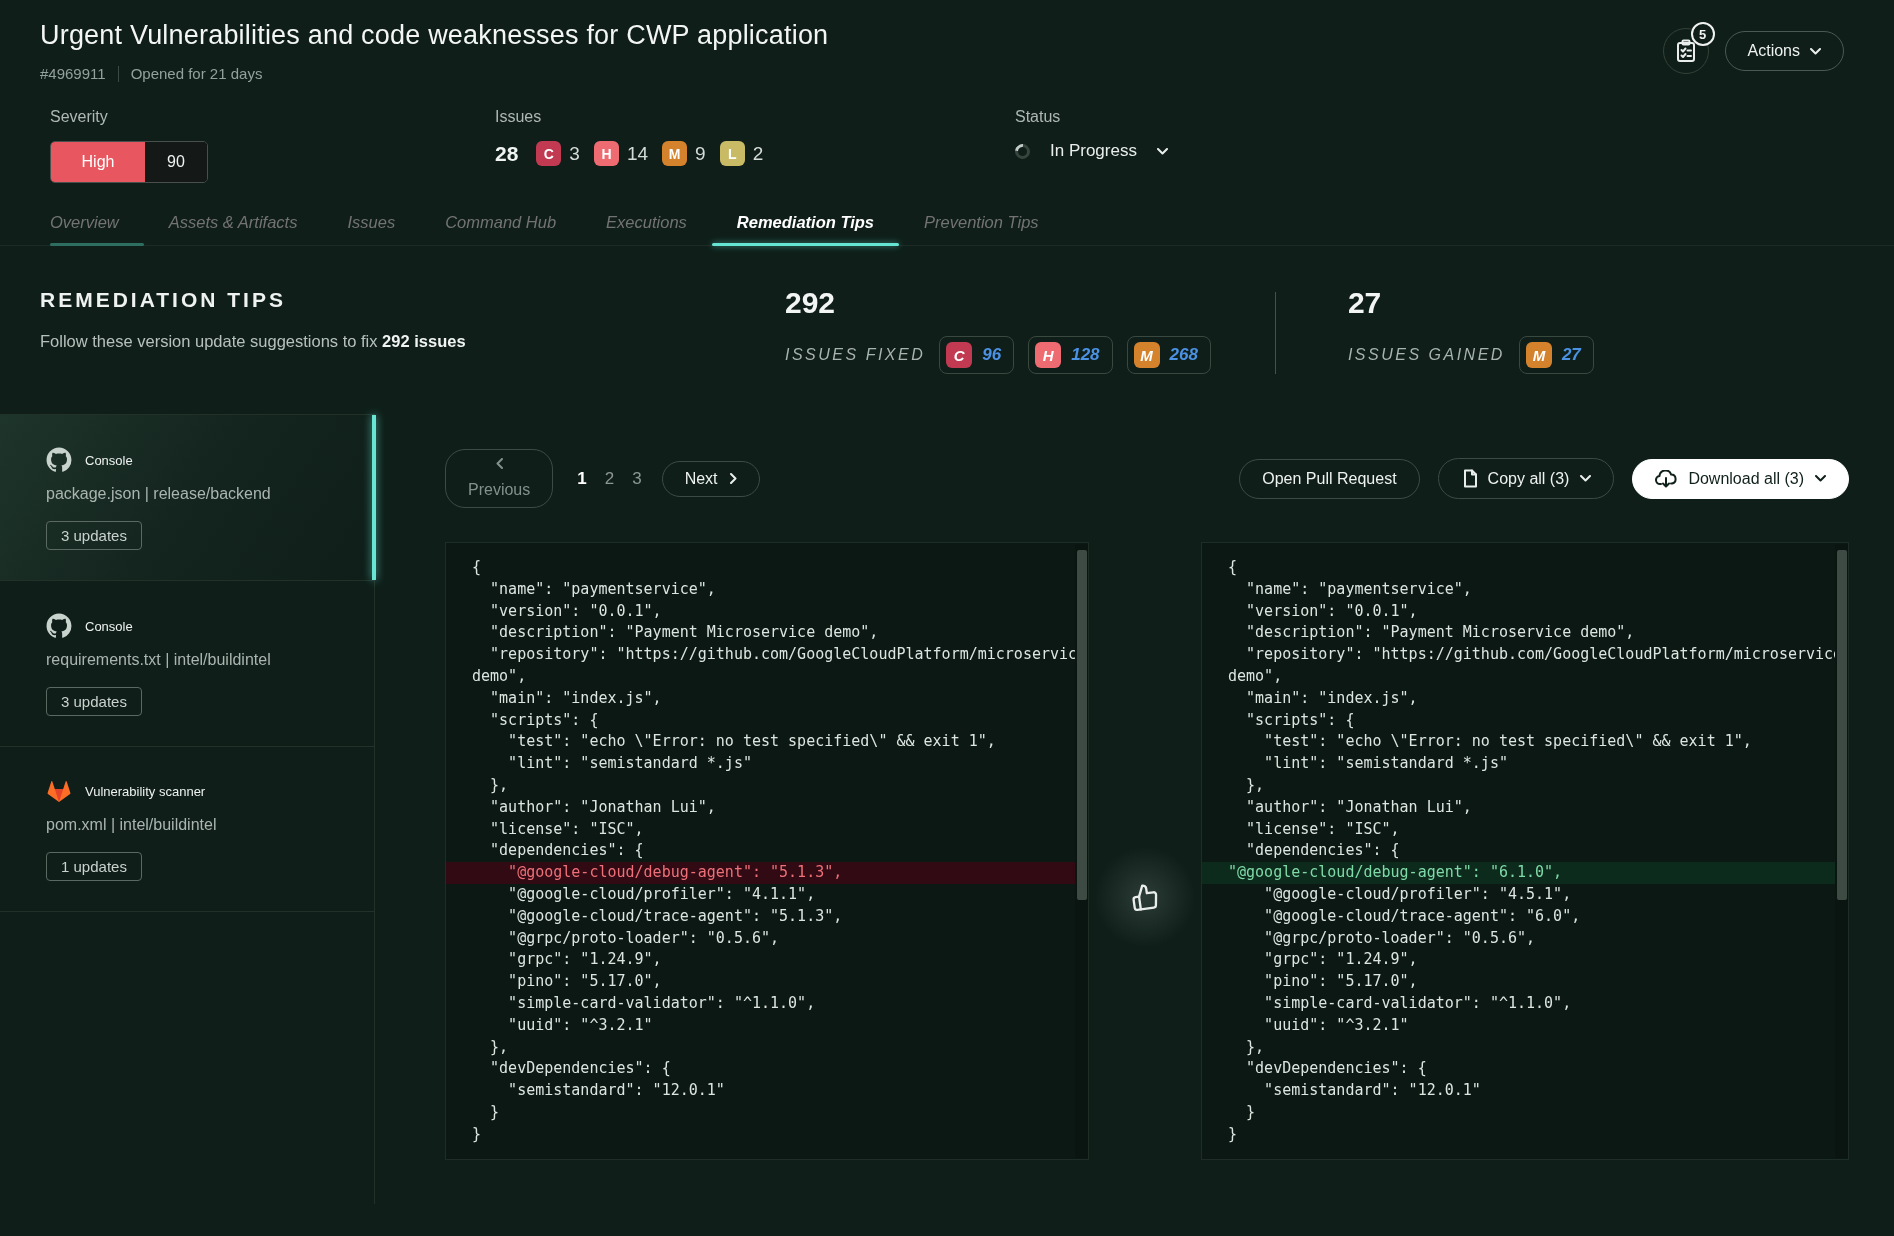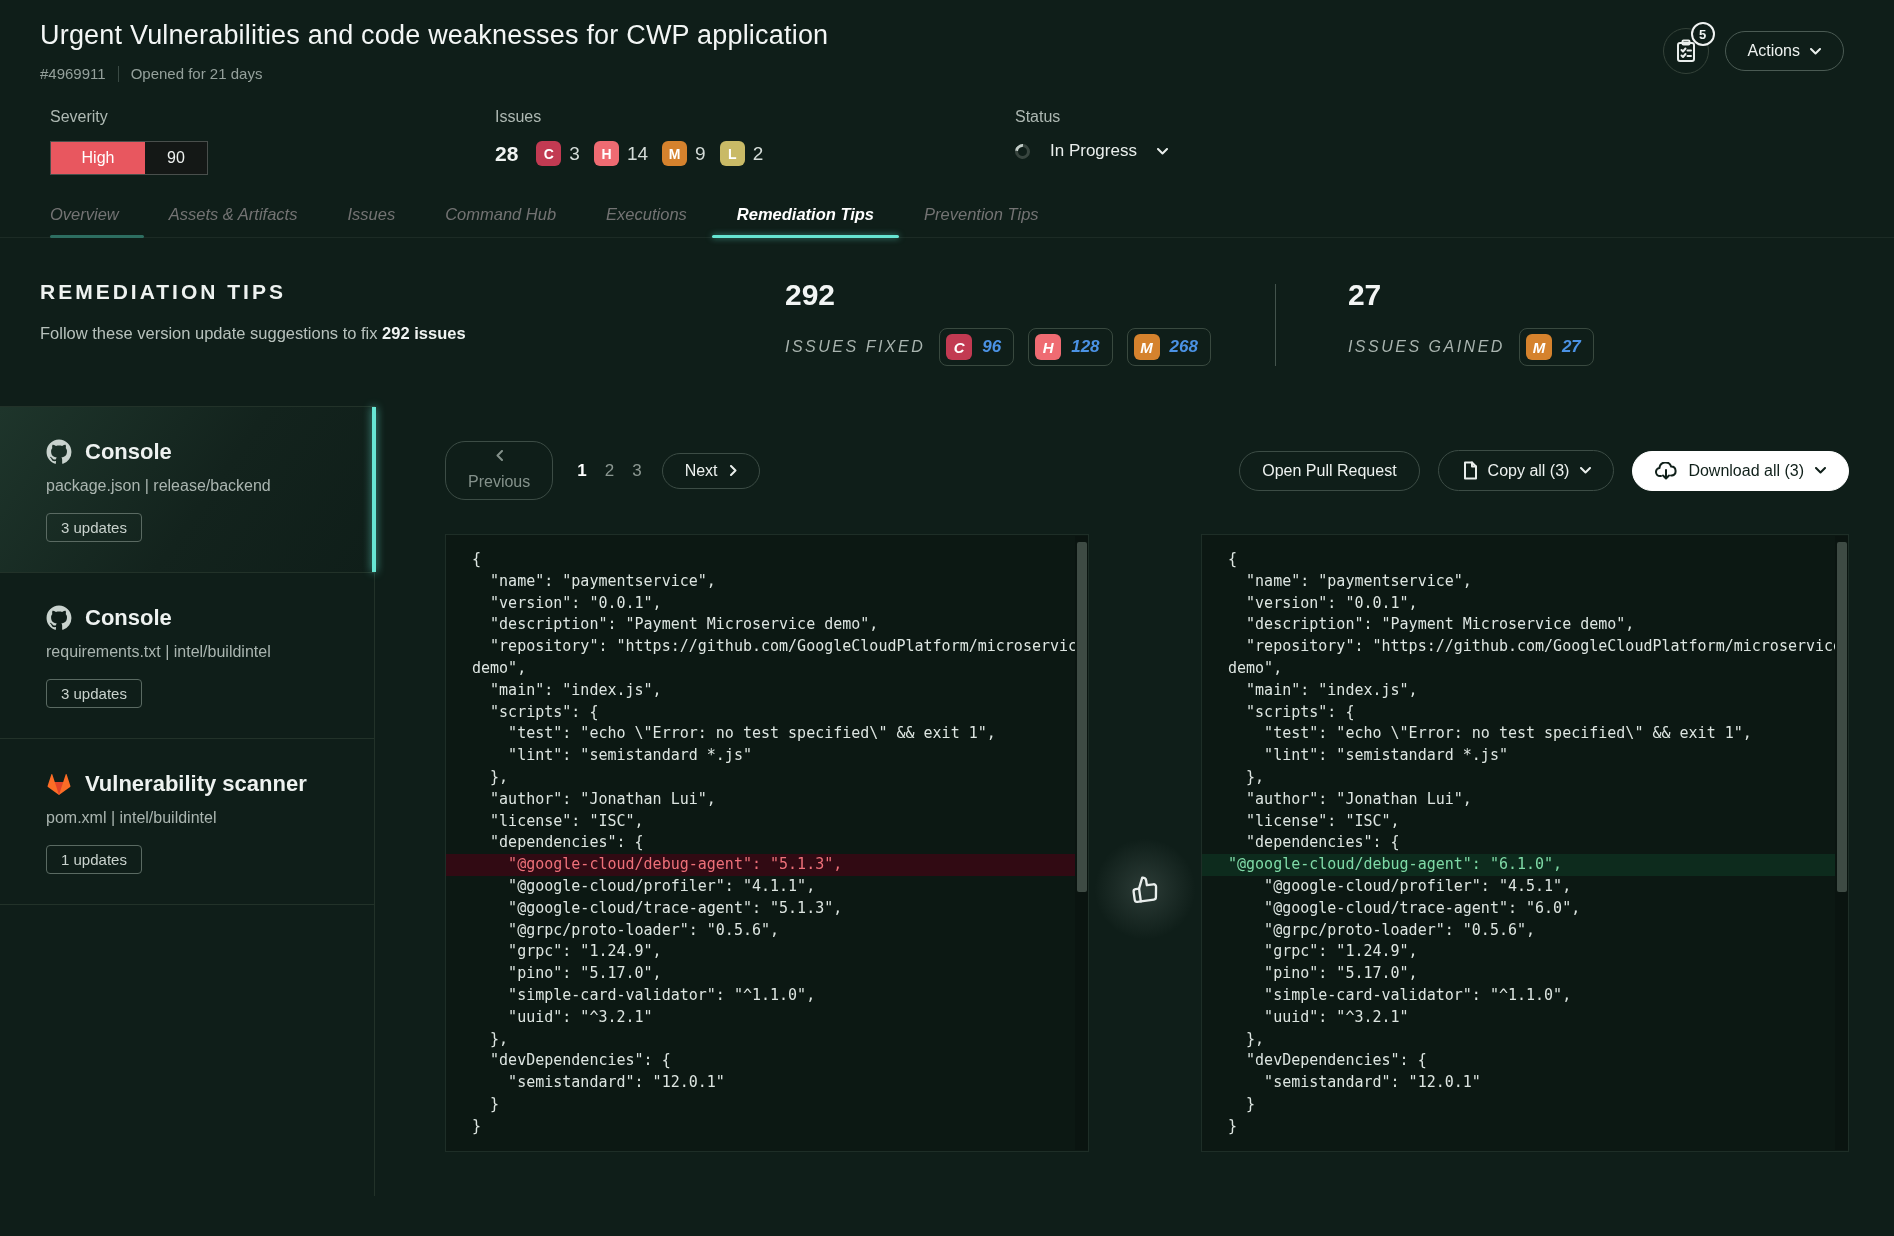--- a/index.html
+++ b/index.html
@@ -17,21 +17,21 @@
   .page-sub .vdiv { width:1px; height:16px; background:#3a4a44; display:inline-block; }
   .header-actions { display:flex; align-items:center; gap:16px; }
   .icon-circle-btn { position:relative; width:46px; height:46px; border-radius:50%; border:1px solid #344239; display:flex; align-items:center; justify-content:center; cursor:pointer; background:transparent; }
   .badge-bubble { position:absolute; top:-7px; right:-7px; width:24px; height:24px; border-radius:50%; background:#0f1e19; border:2px solid #f0f3f2; color:#f0f3f2; font-size:13px; font-weight:700; display:flex; align-items:center; justify-content:center; }
   .pill-btn { display:inline-flex; align-items:center; gap:10px; border:1px solid #4a5a53; border-radius:22px; padding:10px 22px; background:transparent; color:#eef2f0; font-size:16px; font-family:inherit; cursor:pointer; white-space:nowrap; }
   .chev { width:11px; height:7px; display:inline-block; }
   .chev svg { display:block; }
   
   .meta-row { display:grid; grid-template-columns:445px 520px 515px 1fr; padding:0 40px 0 50px; margin-top:26px; }
   .meta-label { font-size:16px; color:#aeb9b3; margin-bottom:15px; }
-  .sev-pill { display:inline-flex; border:1px solid #494f4c; border-radius:0; overflow:hidden; height:34px; }
+  .sev-pill { display:inline-flex; border:1px solid #494f4c; border-radius:5px; overflow:hidden; height:42px; }
   .sev-pill .hi { background:#e8575f; color:#fff; font-size:16px; display:flex; align-items:center; justify-content:center; width:94px; }
   .sev-pill .score { background:#141816; color:#eef2f0; font-size:16px; display:flex; align-items:center; justify-content:center; width:62px; }
   .issues-line { display:flex; align-items:center; gap:14px; }
   .issues-total { font-size:21px; font-weight:700; color:#f0f4f2; margin-right:4px; }
   .sev-count { display:inline-flex; align-items:center; gap:8px; }
   .sev-badge { width:25px; height:25px; border-radius:6px; color:#fff; font-size:14px; font-weight:700; display:inline-flex; align-items:center; justify-content:center; }
   .sev-num { font-size:19px; color:#d4dcd8; }
   .status-line, .assignee-line { display:flex; align-items:center; gap:20px; font-size:17px; color:#e9eeec; cursor:pointer; }
   .spinner-icon { width:15px; height:15px; border-radius:50%; border:3px solid #38453f; border-top-color:#c3cdc8; transform:rotate(-40deg); }
   
@@ -58,21 +58,21 @@
   .count-pill .sev-badge { width:26px; height:26px; font-size:15px; }
   .count-pill .num { color:#4b92e4; font-size:17px; font-weight:600; }
   .stat-divider { width:1px; background:#43534c; height:82px; margin:4px 56px 0 48px; }
   
   .main { display:flex; margin-top:40px; align-items:stretch; height:790px; }
   .sidebar { width:375px; border-right:1px solid #223229; border-top:1px solid #223229; flex:none; }
   .src-item { padding:32px 24px 30px 46px; border-bottom:1px solid #223229; position:relative; cursor:pointer; }
   .src-item.selected { background:linear-gradient(125deg, #1e352b 0%, #13231d 55%, #0f1e19 100%); }
   .src-item.selected::after { content:""; position:absolute; top:0; bottom:0; right:-2px; width:4px; background:#67e6d4; box-shadow:0 0 8px rgba(103,230,212,.75); }
   .src-top { display:flex; align-items:center; gap:13px; }
-  .src-title { font-size:22px; font-weight:700; color:#eef2f0; }
+  .src-title { font-size:13px; font-weight:400; color:#eef2f0; }
   .src-sub { margin-top:12px; font-size:16px; color:#aab5b0; }
   .updates-chip { display:inline-block; margin-top:18px; border:1px solid #5a6a62; border-radius:4px; padding:5px 14px; font-size:15px; color:#c9d2cd; background:transparent; cursor:pointer; font-family:inherit; }
   .content { flex:1; padding:35px 45px 0 70px; position:relative; }
   
   .content-toolbar { display:flex; justify-content:space-between; align-items:center; }
   .pager { display:flex; align-items:center; gap:10px; }
   .pager-btn { display:inline-flex; align-items:center; gap:12px; border:1px solid #3c4c45; border-radius:20px; padding:8px 22px; font-size:16px; background:transparent; font-family:inherit; cursor:pointer; }
   .pager-btn.prev { color:#84918b;flex-direction:column; }
   .pager-btn.next { color:#eef2f0; margin-left:10px; }
   .pager-pages { display:flex; gap:18px; margin-left:14px; font-size:17px; }

